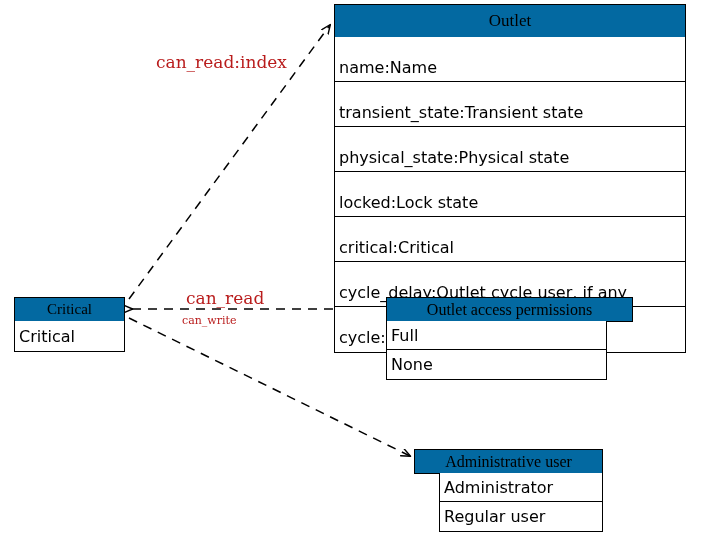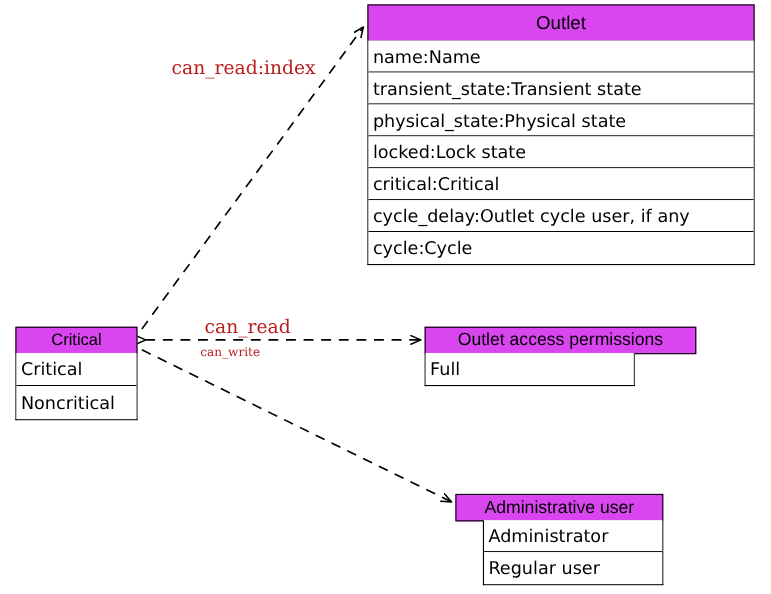--- a/index.html
+++ b/index.html
@@ -24,23 +24,23 @@
     pointer-events: none;
   }
   .uml-class {
     position: absolute;
     box-sizing: border-box;
   }
   .uml-title {
     position: absolute;
     box-sizing: border-box;
     border: 1px solid #000000;
-    background: #d946ef;
+    background: #0369a1;
     text-align: center;
-    font-family: Liberation Sans, sans-serif;
+    font-family: Liberation Serif, serif;
     color: #000000;
     white-space: nowrap;
     overflow: hidden;
     display: flex;
     align-items: center;
     justify-content: center;
   }
   .uml-body {
     position: absolute;
     box-sizing: border-box;
@@ -68,32 +68,32 @@
     font-family: "DejaVu Serif", serif;
     color: #b91c1c;
     white-space: nowrap;
     line-height: 1;
   }
 
   
   #outlet-class { left: 334px; top: 4px; width: 352px; }
   #outlet-class .uml-title { left: 0; top: 0; width: 352px; height: 34px; font-size: 17px; }
   #outlet-class .uml-body  { left: 0; top: 33px; width: 352px; }
-  #outlet-class .uml-row   { height: 29px; font-size: 16px; }
+  #outlet-class .uml-row   { height: 29px; font-size: 16px; margin-top: 16px; }
 
   
   #critical-class { left: 14px; top: 297px; width: 111px; }
   #critical-class .uml-title { left: 0; top: 0; width: 111px; height: 25px; font-size: 15px; }
   #critical-class .uml-body  { left: 0; top: 24px; width: 111px; }
   #critical-class .uml-row   { height: 30px; font-size: 16px; }
 
   
   #permissions-class { left: 386px; top: 297px; }
   #permissions-class .uml-title { left: 0; top: 0; width: 247px; height: 25px; font-size: 16px; }
-  #permissions-class .uml-body  { left: 0; top: 24px; width: 191px; }
+  #permissions-class .uml-body  { left: 0; top: 24px; width: 221px; }
   #permissions-class .uml-row   { height: 29px; font-size: 16px; }
 
   
   #adminuser-class { left: 414px; top: 449px; }
   #adminuser-class .uml-title { left: 0; top: 0; width: 189px; height: 25px; font-size: 16px; }
   #adminuser-class .uml-body  { left: 0; top: 24px; width: 164px; margin-left: 25px; }
   #adminuser-class .uml-row   { height: 29px; font-size: 16px; }
 
   #label-can-read-index { left: 156px; top: 54px; font-size: 17px; }
   #label-can-read       { left: 186px; top: 290px; font-size: 17px; }
@@ -137,28 +137,28 @@
       <div class="uml-row">critical:Critical</div>
       <div class="uml-row">cycle_delay:Outlet cycle user, if any</div>
       <div class="uml-row">cycle:Cycle</div>
     </div>
   </div>
 
   <div class="uml-class" id="critical-class">
     <div class="uml-title">Critical</div>
     <div class="uml-body">
       <div class="uml-row">Critical</div>
-      <div class="uml-row">Noncritical</div>
     </div>
   </div>
 
   <div class="uml-class" id="permissions-class">
     <div class="uml-title">Outlet access permissions</div>
     <div class="uml-body">
       <div class="uml-row">Full</div>
+      <div class="uml-row">None</div>
     </div>
   </div>
 
   <div class="uml-class" id="adminuser-class">
     <div class="uml-title">Administrative user</div>
     <div class="uml-body">
       <div class="uml-row">Administrator</div>
       <div class="uml-row">Regular user</div>
     </div>
   </div>

